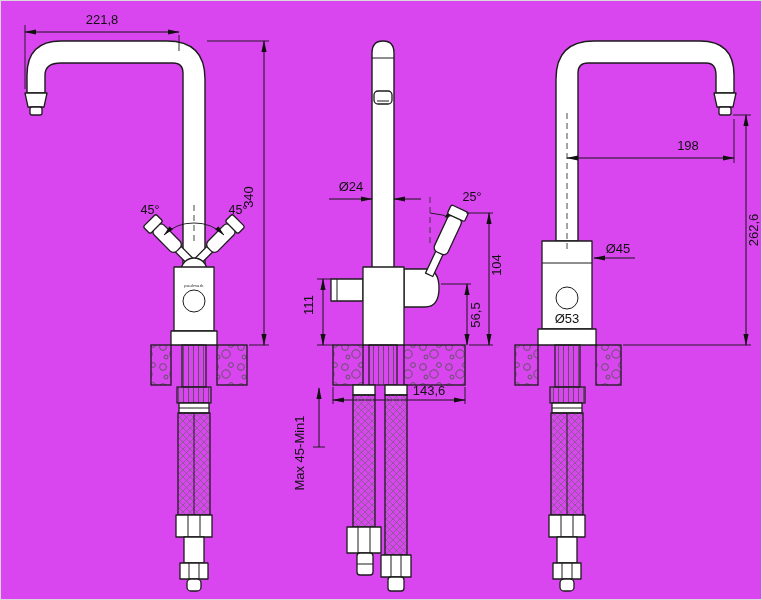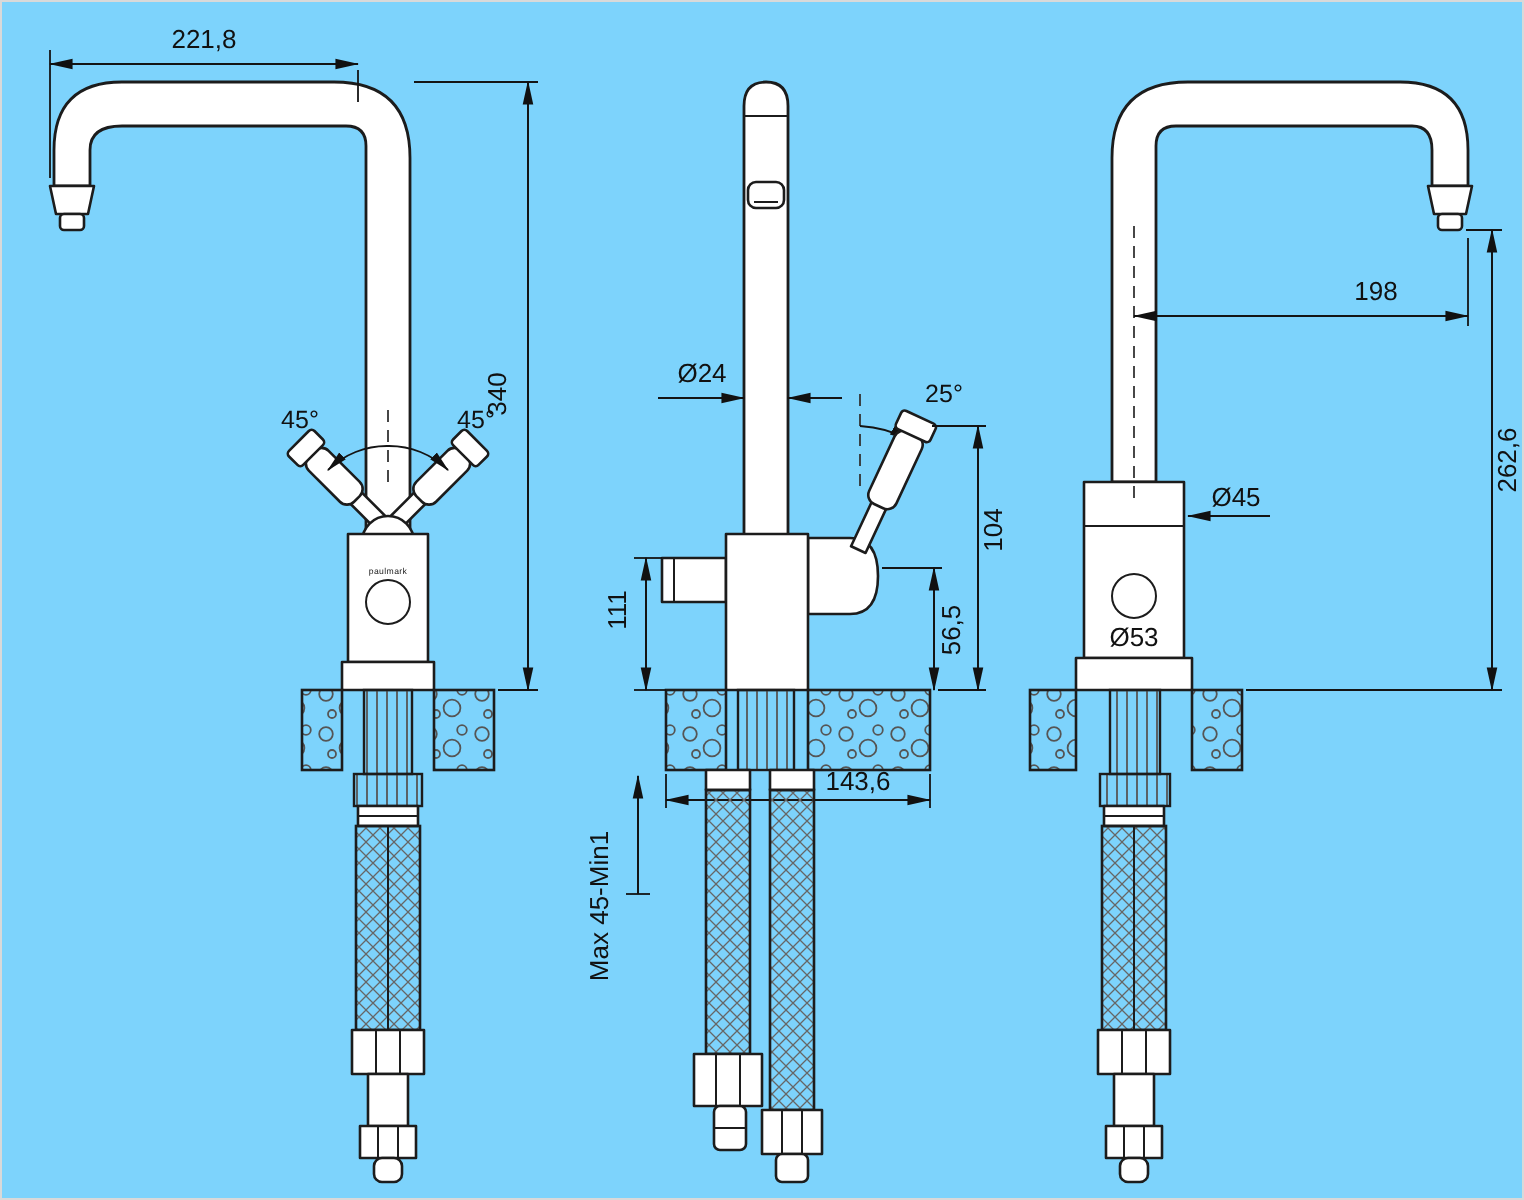--- a/index.html
+++ b/index.html
@@ -1,17 +1,17 @@
 <!DOCTYPE html>
 <html><head>
 <meta charset="utf-8">
 <style>
   html,body{margin:0;padding:0;background:#fff;}
   #stage{
-    position:relative;width:762px;height:600px;background:#7dd3fc;
+    position:relative;width:762px;height:600px;background:#d946ef;
     border:1px solid #d9d9d9;box-sizing:border-box;overflow:hidden;
     font-family:"Liberation Sans",sans-serif;
   }
   svg{display:block;}
   .outline{fill:#fff;stroke:#1c1c1c;stroke-width:1.4;stroke-linejoin:round;}
   .part{fill:#fff;stroke:#1c1c1c;stroke-width:1.3;stroke-linejoin:round;}
   .thin{stroke:#1c1c1c;stroke-width:1;fill:none;}
   .dim{stroke:#141414;stroke-width:1;fill:none;}
   .ext{stroke:#141414;stroke-width:0.9;fill:none;}
   .dash{stroke:#333;stroke-width:0.9;fill:none;stroke-dasharray:6 4;}

